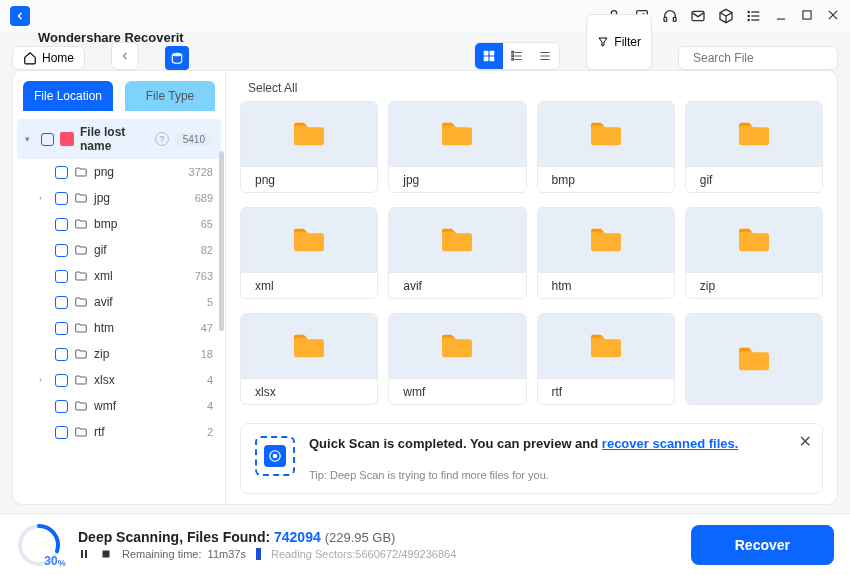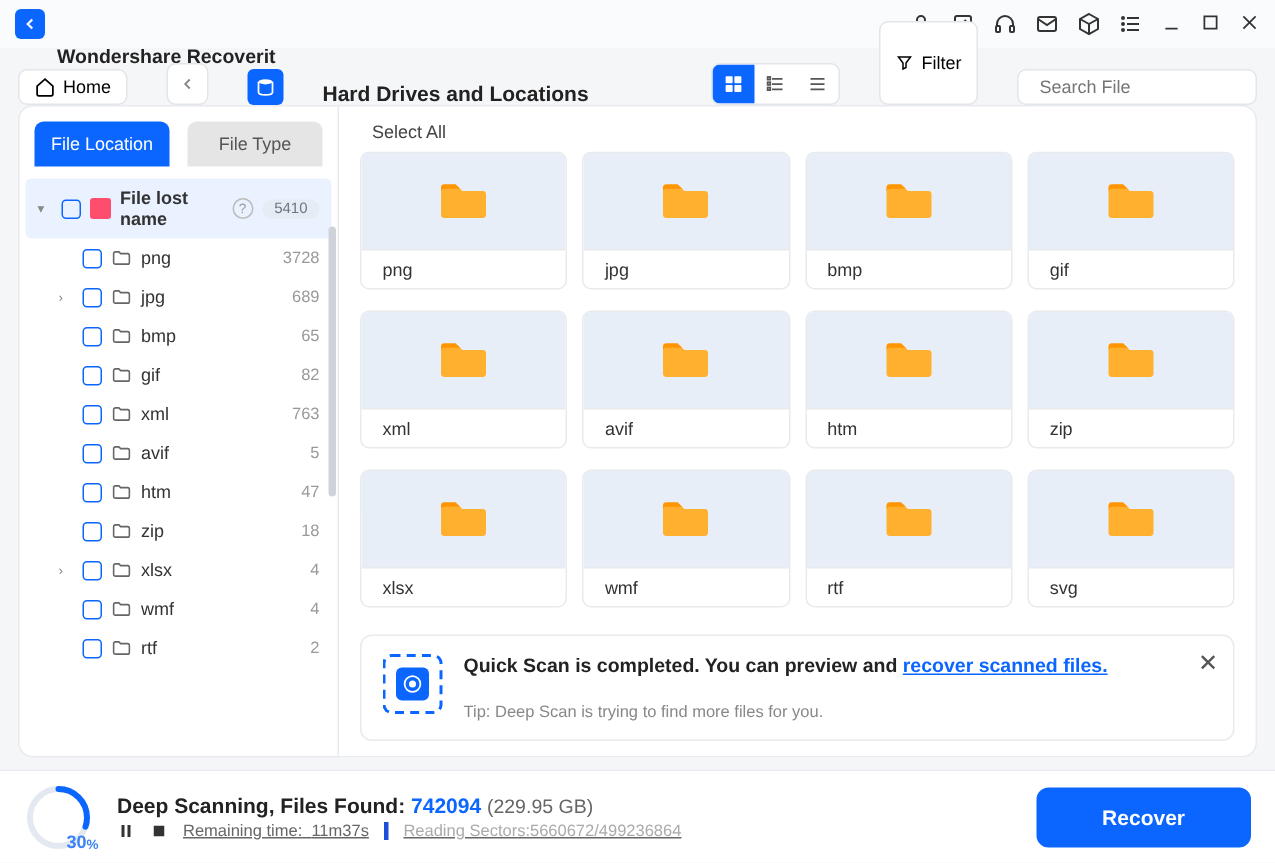--- a/index.html
+++ b/index.html
@@ -20,21 +20,21 @@
 .view-toggle { display: flex; background: #fff; border: 1px solid #e2e5ea; border-radius: 6px; overflow: hidden; }
 .view-btn { width: 28px; height: 26px; display:flex; align-items:center; justify-content:center; cursor:pointer; color:#555; }
 .view-btn.active { background: #0a66ff; color: #fff; }
 .filter-btn { background:#fff; border:1px solid #e2e5ea; border-radius:6px; padding:20px 10px; font-size:12px; display:flex; align-items:center; gap:5px; cursor:pointer; }
 .search-box { background:#fff; border:1px solid #e2e5ea; border-radius:6px; padding:4px 8px; display:flex; align-items:center; gap:6px; width:160px;}
 .search-box input { border:none; outline:none; font-size:12px; flex:1; background:transparent; }
 
 .main-area { flex:1; display:flex; padding: 0 12px 8px 12px; gap: 0; overflow:hidden;}
 .sidebar { width: 214px; background:#fff; border:1px solid #e8eaee; border-radius:10px 0 0 10px; display:flex; flex-direction:column; overflow:hidden;}
 .side-tabs { display:flex; padding:10px 10px 0 10px; gap:12px; }
-.side-tab { flex:1; text-align:center; padding:8px 0; font-size:12px; cursor:pointer; background:#e5e5e5; border-radius:6px 6px 0 0; color:#555; font-weight:500;}
+.side-tab { flex:1; text-align:center; padding:8px 0; font-size:12px; cursor:pointer; background:#7dd3fc; border-radius:6px 6px 0 0; color:#555; font-weight:500;}
 .side-tab.active { background:#0a66ff; color:#fff; }
 .tree { flex:1; overflow-y:auto; padding: 8px 4px 8px 4px; position:relative; }
 .tree-row { display:flex; align-items:center; padding:6px 8px; font-size:12px; cursor:pointer; gap:6px; border-radius:4px;}
 .tree-row.root { background:#eaf2ff; }
 .tree-row .caret { width:10px; color:#888; font-size:9px;}
 .tree-row .chk { width:13px; height:13px; border:1.5px solid #0a66ff; border-radius:3px; flex-shrink:0;}
 .tree-row .fico { color:#666; display:inline-flex; }
 .tree-row .lbl { flex:1; color:#333; }
 .tree-row .cnt { color:#999; font-size:11px;text-align:right; }
 .tree-row.root .lbl { font-weight:600; }
@@ -60,23 +60,23 @@
 .notif-close { position:absolute; top:8px; right:10px; cursor:pointer; color:#555; font-size:16px;}
 
 .statusbar { height:62px; background:#fff; border-top:1px solid #e8eaee; display:flex; align-items:center; padding:0 16px; gap:16px;}
 .progress-ring { position:relative; width:46px; height:46px; }
 .progress-ring svg { transform: rotate(-90deg); }
 .progress-pct { position:absolute; top:0; left:16px; width:100%; height:100%; display:flex; align-items:flex-end; justify-content:center; font-size:12px; color:#3b82f6; font-weight:600;}
 .status-text { flex:1; }
 .status-line1 { font-size:14px; font-weight:700; color:#222; }
 .status-line1 .found-num { color:#0a66ff; }
 .status-line1 .found-size { color:#666; font-weight:400; font-size:13px;}
-.status-line2 { font-size:11px; color:#666; display:flex; align-items:center; gap:10px; margin-top:3px;text-decoration:underline;}
+.status-line2 { font-size:11px; color:#666; display:flex; align-items:center; gap:10px; margin-top:3px;}
 .ctrl-ic { cursor:pointer; color:#333; display:inline-flex; }
-.sectors { color:#aaa; border-left:3px solid #1d4ed8; padding-left:10px;}
+.sectors { color:#aaa; border-left:5px solid #1d4ed8; padding-left:10px;}
 .recover-btn { background:#0a66ff; color:#fff; border:none; border-radius:8px; padding:12px 44px; font-size:14px; font-weight:600; cursor:pointer;}
 
 .scrollbar-fake { position:absolute; right:1px; top:40px; width:5px; height:180px; background:#cfd3d9; border-radius:3px;}
 
 svg { display:block; }
 </style>
 </head>
 <body>
 
 <div class="titlebar">
@@ -160,21 +160,20 @@
     <svg width="12" height="12" viewBox="0 0 24 24" fill="none" stroke="currentColor" stroke-width="2.5">
         <path d="M15 18l-6-6 6-6"></path>
       </svg>
   </div>
   <div class="loc-icon">
     <svg width="14" height="14" viewBox="0 0 24 24" fill="white">
         <ellipse cx="12" cy="6" rx="8" ry="3"></ellipse>
         <path d="M4 6v12c0 1.7 3.6 3 8 3s8-1.3 8-3V6" fill="none" stroke="white" stroke-width="2"></path>
       </svg>
   </div>
-  <span class="loc-text">Hard Drives and Locations</span>
   <div class="toolbar-spacer"></div>
   <div class="view-toggle">
     <div class="view-btn active">
         <svg width="14" height="14" viewBox="0 0 24 24" fill="currentColor">
           <rect x="3" y="3" width="8" height="8" rx="1"></rect>
           <rect x="13" y="3" width="8" height="8" rx="1"></rect>
           <rect x="3" y="13" width="8" height="8" rx="1"></rect>
           <rect x="13" y="13" width="8" height="8" rx="1"></rect>
         </svg>
       </div>
@@ -489,24 +488,20 @@
             <span class="chk"></span>
             <span>rtf</span>
           </div>
         </div>
         <div class="card">
           <div class="card-top">
             <svg class="folder-svg" viewBox="0 0 48 40">
               <path d="M4 10a3 3 0 013-3h12l4 4h18a3 3 0 013 3v18a3 3 0 01-3 3H7a3 3 0 01-3-3z" fill="#ffb02e"></path>
               <path d="M4 8a3 3 0 013-3h10l4 4H7a3 3 0 00-3 3z" fill="#ff9500"></path>
             </svg>
-          </div>
-    <div class="card-bot">
-            <span class="chk"></span>
-            <span>svg</span>
           </div>
         </div>
       </div>
     <div class="notif">
       <div class="notif-icon">
         <div class="notif-icon-inner">
             <svg width="14" height="14" viewBox="0 0 24 24" fill="white">
               <circle cx="12" cy="12" r="4"></circle>
               <circle cx="12" cy="12" r="9" fill="none" stroke="white" stroke-width="2"></circle>
             </svg>

